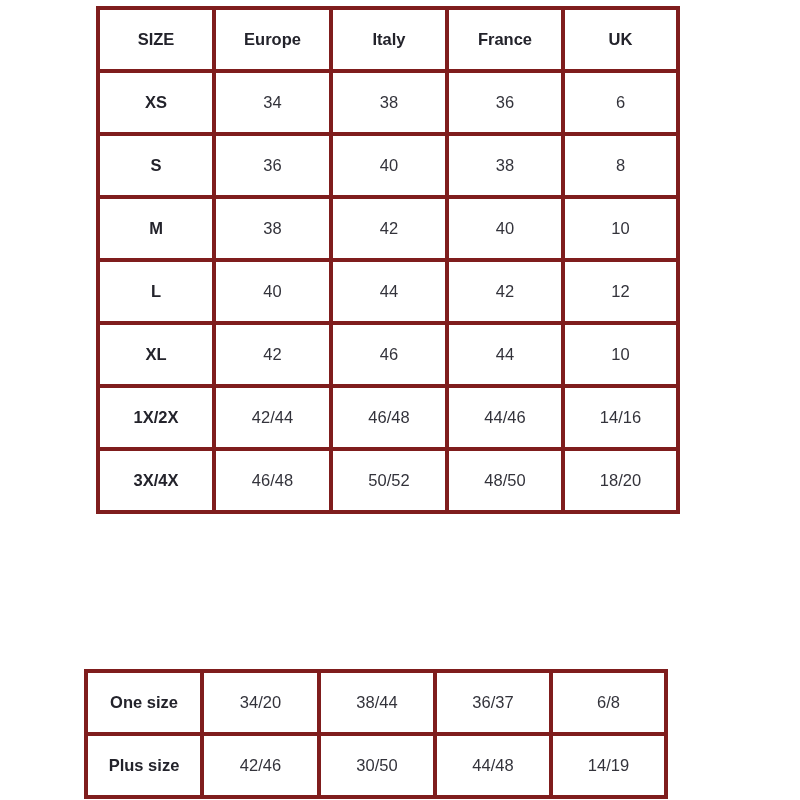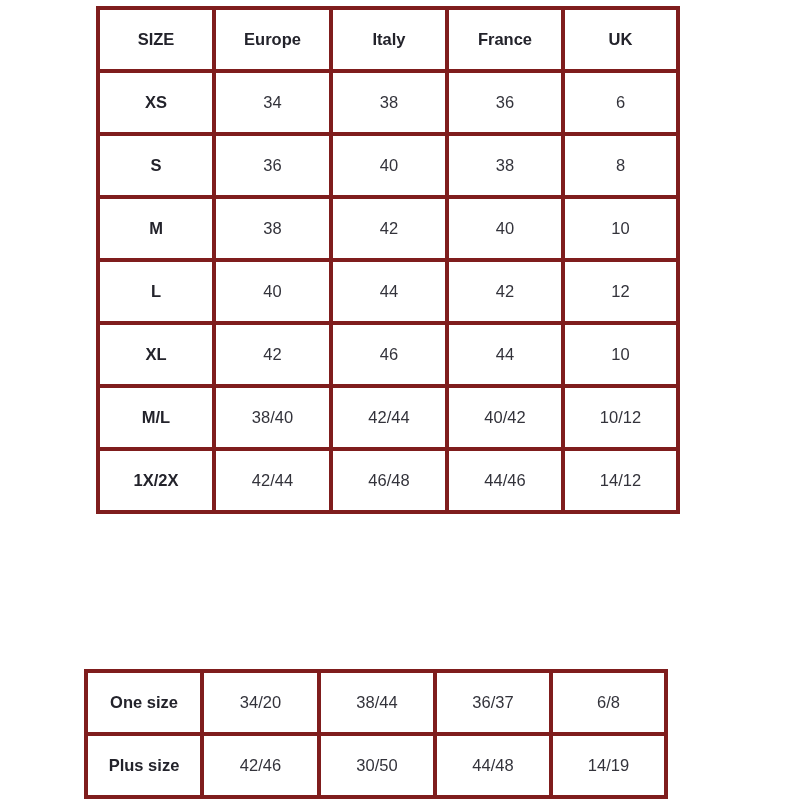--- a/index.html
+++ b/index.html
@@ -123,32 +123,32 @@
         <td>12</td>
       </tr>
       <tr>
         <td class="rowhead">XL</td>
         <td>42</td>
         <td>46</td>
         <td>44</td>
         <td>10</td>
       </tr>
       <tr>
-        <td class="rowhead">M/L</td>
-        <td>38/40</td>
-        <td>42/44</td>
-        <td>40/42</td>
-        <td>10/12</td>
-      </tr>
-      <tr>
         <td class="rowhead">1X/2X</td>
         <td>42/44</td>
         <td>46/48</td>
         <td>44/46</td>
-        <td>14/12</td>
+        <td>14/16</td>
+      </tr>
+      <tr>
+        <td class="rowhead">3X/4X</td>
+        <td>46/48</td>
+        <td>50/52</td>
+        <td>48/50</td>
+        <td>18/20</td>
       </tr>
     </tbody>
   </table>
 
   <table class="size-table" id="alt-table">
     <colgroup>
       <col class="c0">
         <col class="c1">
         <col class="c2">
         <col class="c3">

